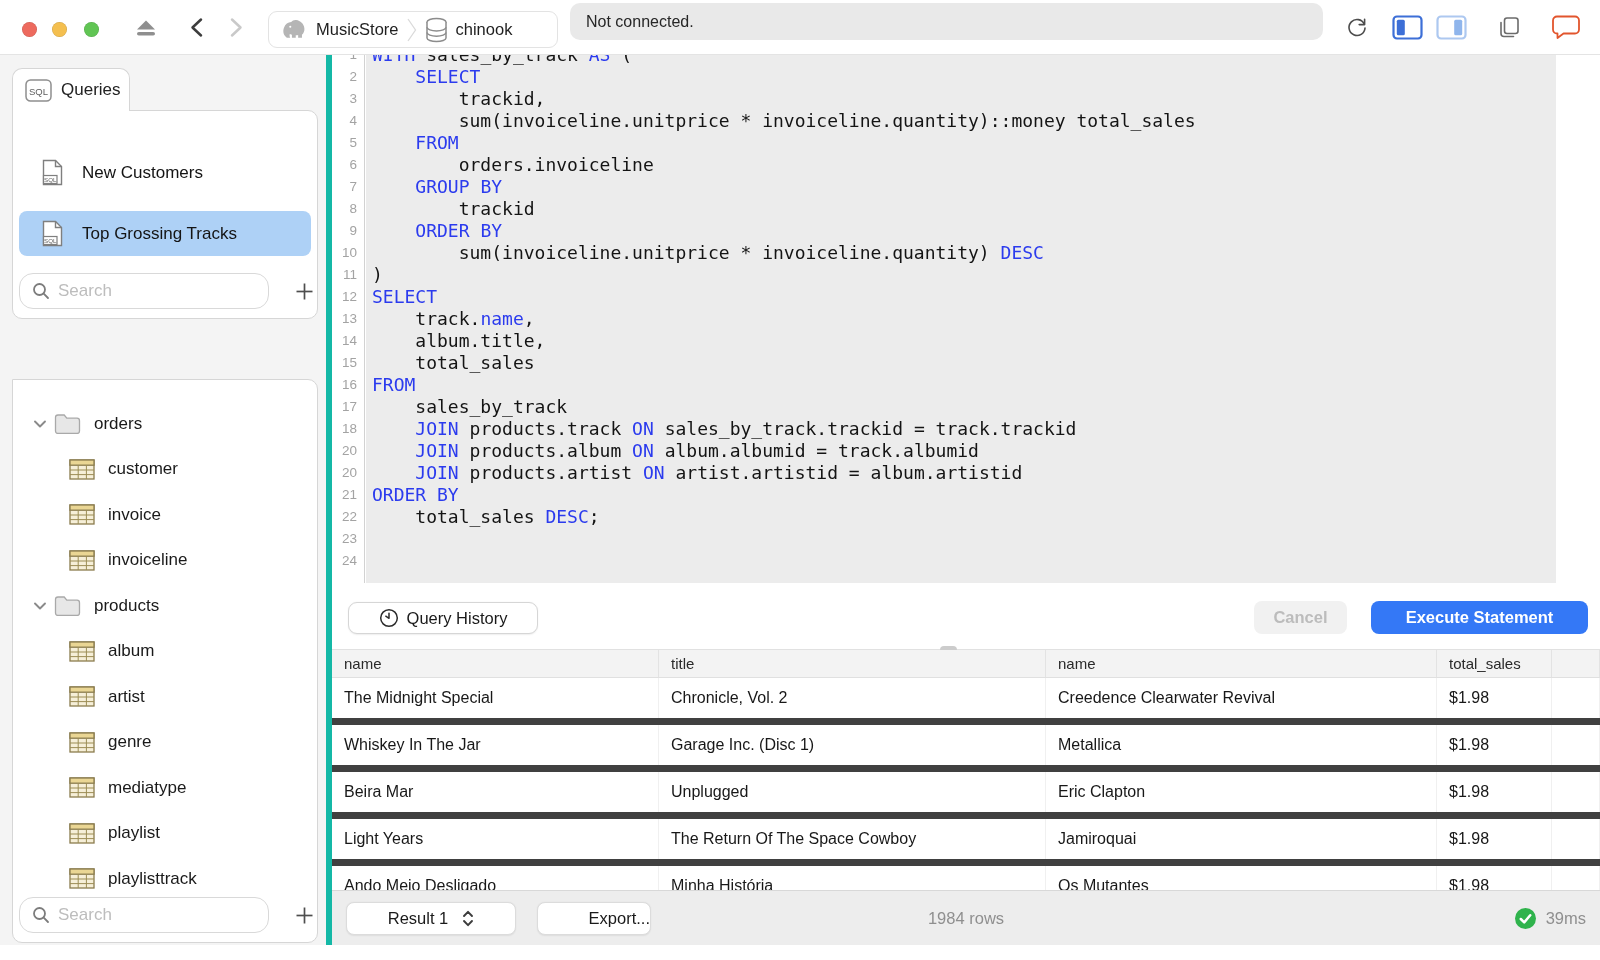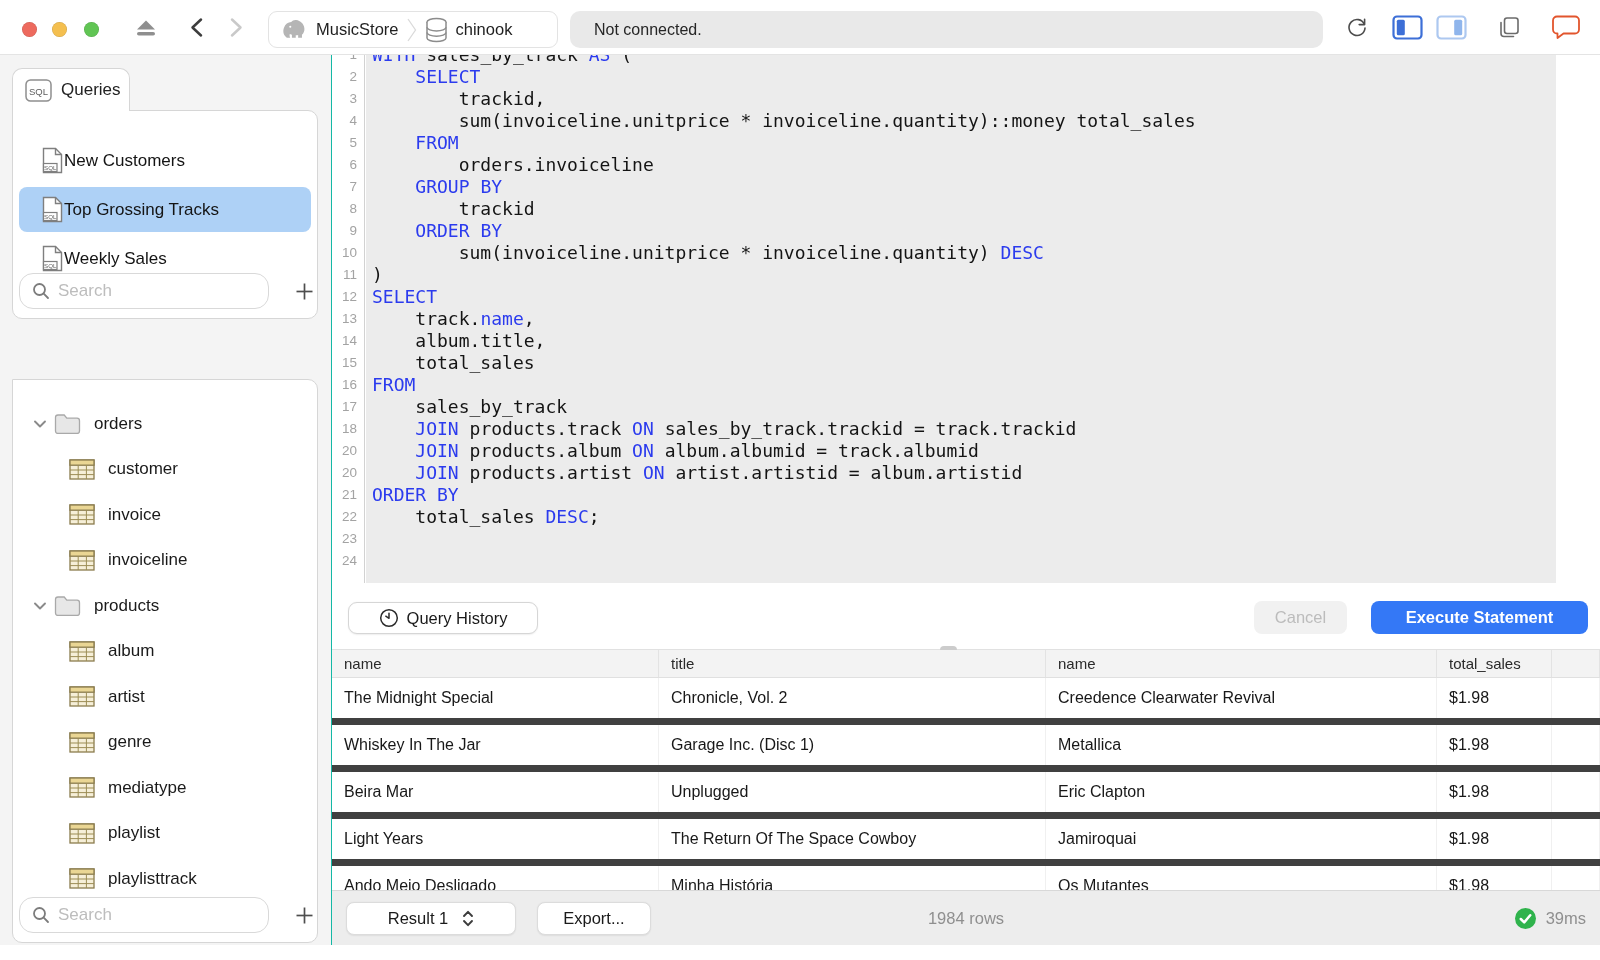--- a/index.html
+++ b/index.html
@@ -7,34 +7,34 @@
   body { font-family:"Liberation Sans","DejaVu Sans",sans-serif; color:#1c1c1c; }
   .window { position:relative; width:1600px; height:960px; background:#fff; overflow:hidden; }
 
   
   .titlebar { position:absolute; left:0; top:0; width:1600px; height:55px; background:#fff; border-bottom:1px solid #e4e4e4; z-index:30; }
   .tl { position:absolute; top:22px; width:15px; height:15px; border-radius:50%; box-shadow:inset 0 0 0 .5px rgba(0,0,0,.15); }
   .tl.red{ left:22px; background:#ed6a5e; } .tl.yellow{ left:52px; background:#f4bf4f; } .tl.green{ left:84px; background:#61c554; }
   .tb-ic { position:absolute; top:0; height:55px; display:flex; align-items:center; justify-content:center; }
   .crumbbar { position:absolute; left:268px; top:11px; height:37px; width:290px; background:#fff; border:1px solid #e3e3e3; border-radius:9px; display:flex; align-items:center; padding:0 12px; gap:7px; }
   .crumb { display:flex; align-items:center; gap:8px; font-size:16.5px; color:#1f1f1f; }
-  .statusbox { position:absolute; left:570px; top:11px; width:753px; height:37px; background:#e9e9e9; border-radius:10px; display:flex; align-items:center; padding:0 24px; font-size:16px; color:#262626; }
+  .statusbox { position:absolute; left:570px; top:3px; width:753px; height:37px; background:#e9e9e9; border-radius:10px; display:flex; align-items:center; padding:0 16px; font-size:16px; color:#262626; }
 
   
   .content { position:absolute; left:0; top:55px; width:1600px; height:890px; display:flex; }
-  .sidebar { position:relative; width:332px; height:890px; background:#f4f4f4; border-right:1px solid #14b8a6; flex:none; }
+  .sidebar { position:relative; width:332px; height:890px; background:#f4f4f4; border-right:6px solid #14b8a6; flex:none; }
   .main { position:relative; flex:1; height:890px; background:#fff; }
 
   
   .tab { display:flex; align-items:center; gap:9px; background:#fff; border:1px solid #d6d6d6; border-bottom:none; border-radius:10px 10px 0 0; height:43px; padding:0 12px; font-size:17px; color:#222; position:relative; z-index:2; }
   .tab.inactive { background:#f0f0f0; border-bottom:1px solid #d6d6d6; color:#555; }
   .panel { position:absolute; left:12px; width:306px; background:#fff; border:1px solid #d6d6d6; border-radius:0 10px 10px 10px; z-index:1; }
   .q-tab { position:absolute; left:12px; top:13px; width:118px; }
   .q-panel { top:55px; height:209px; }
-  .q-item { display:flex; align-items:center; gap:0; height:45px; margin:4px 6px; padding-left:22px; border-radius:8px; font-size:17px; color:#141414; }
+  .q-item { display:flex; align-items:center; gap:18px; height:45px; margin:16px 6px; padding-left:22px; border-radius:8px; font-size:17px; color:#141414; }
   .q-item.selected { background:#aed1f6; }
   .q-list { padding-top:23px; }
   .searchrow { position:absolute; left:6px; right:2px; bottom:9px; height:36px; display:flex; align-items:center; gap:24px;justify-content:center; }
   .searchpill { flex:1; height:36px; background:#fff; border:1px solid #d9d9d9; border-radius:14px; display:flex; align-items:center; padding:0 12px; gap:8px; }
   .searchpill input { border:none; outline:none; background:transparent; font-size:17px; color:#333; width:100%; font-family:inherit; }
   .searchpill input::placeholder { color:#bdbdbd; }
   .plusbtn { width:22px; height:22px; display:flex; align-items:center; justify-content:center; flex:none; }
   .t-tabs { position:absolute; left:12px; top:282px; display:flex; }
   .t-tab1 { width:121px; } .t-tab2 { width:186px; margin-left:-1px; }
   .t-panel { top:324px; height:564px; }
@@ -51,36 +51,36 @@
   .editor { position:absolute; left:0; top:0; width:1268px; height:528px; overflow:hidden; background:#fff; }
   .gutter { position:absolute; left:0; top:-11px; width:33px; height:540px; background:#fff; border-right:1px solid #d2d2d2; text-align:right; }
   .gutter .ln { height:22px; line-height:22px; padding-right:7px; font-size:13.5px; color:#a3a3a3; }
   .codearea { position:absolute; left:34px; top:0; width:1190px; height:528px; background:#ececec; }
   .code-inner { position:absolute; left:0; top:-11px; padding-left:6px; }
   .cl { height:22px; line-height:22px; font-family:"DejaVu Sans Mono",monospace; font-size:18px; white-space:pre; color:#141414; }
   .cl .kw { color:#2b3bee; }
   .btnrow { position:absolute; left:0; top:528px; width:1268px; height:60px; background:#fff; }
   .pillbtn { position:absolute; display:flex; align-items:center; justify-content:center; gap:8px; background:#fff; border:1px solid #d6d6d6; border-radius:9px; box-shadow:0 .5px 1.5px rgba(0,0,0,.07); font-size:16.5px; color:#1a1a1a; }
   .qh-btn { left:16px; top:19px; width:190px; height:32px; }
-  .cancel-btn { left:922px; top:18px; width:93px; height:33px; background:#f1f1f1; border:none; box-shadow:none; color:#bcbcbc; border-radius:8px; font-size:16.5px; display:flex; align-items:center; justify-content:center; position:absolute; }
+  .cancel-btn { left:922px; top:18px; width:93px; height:33px; background:#f1f1f1; border:none; box-shadow:none; color:#bcbcbc; border-radius:8px; font-size:16.5px; display:flex; align-items:center; justify-content:center; position:absolute;font-weight:bold; }
   .exec-btn { left:1039px; top:18px; width:217px; height:33px; background:#3478f6; border:none; border-radius:8px; color:#fff; font-weight:bold; font-size:16.5px; display:flex; align-items:center; justify-content:center; position:absolute; }
   .divider { position:absolute; left:0; top:586px; width:1268px; height:9px; border-bottom:1px solid #e1e1e1; }
   .handle { position:absolute; left:608px; top:5px; width:17px; height:8px; border-radius:4px; background:#ccc; }
 
   
   .rt-header { position:absolute; left:0; top:595px; width:1268px; height:28px; background:#f3f3f3; border-bottom:1px solid #e0e0e0; display:grid; grid-template-columns:327px 387px 391px 115px 1fr; }
   .rt-header .hc { display:flex; align-items:center; padding-left:12px; font-size:15px; color:#2a2a2a; border-right:1px solid #e3e3e3; }
   .rt-body { position:absolute; left:0; top:623px; width:1268px; height:212px; overflow:hidden; background:#fff; }
   .rt-row { display:grid; grid-template-columns:327px 387px 391px 115px 1fr; height:47px; border-bottom:7px solid #404040; }
   .rt-row .rc { display:flex; align-items:center; padding-left:12px; font-size:16px; color:#181818; border-right:1px solid #f0f0f0; white-space:nowrap; overflow:hidden; }
 
   
   .botbar { position:absolute; left:0; top:835px; width:1268px; height:55px; background:#ededed; border-top:1px solid #d8d8d8; }
   .result-pill { position:absolute; left:14px; top:11px; width:170px; height:33px; background:#fff; border:1px solid #dcdcdc; border-radius:8px; box-shadow:0 .5px 1.5px rgba(0,0,0,.07); display:flex; align-items:center; justify-content:center; gap:14px; font-size:16.5px; color:#1a1a1a; }
-  .export-pill { position:absolute; left:205px; top:11px; width:114px; height:33px; background:#fff; border:1px solid #dcdcdc; border-radius:8px; box-shadow:0 .5px 1.5px rgba(0,0,0,.07); display:flex; align-items:center; justify-content:center; font-size:16.5px; color:#1a1a1a; }
+  .export-pill { position:absolute; left:205px; top:11px; width:114px; height:33px; background:#fff; border:1px solid #dcdcdc; border-radius:8px; box-shadow:0 .5px 1.5px rgba(0,0,0,.07); display:flex; align-items:center; justify-content:flex-end; font-size:16.5px; color:#1a1a1a; }
   .rowcount { position:absolute; left:0; top:0; width:1268px; height:55px; display:flex; align-items:center; justify-content:center; font-size:16.5px; color:#8f8f8f; }
   .timing { position:absolute; right:14px; top:0; height:55px; display:flex; align-items:center; gap:9px; font-size:16.5px; color:#8f8f8f; }
 </style>
 </head>
 <body>
 
 <div class="window">
 
   <div class="titlebar">
     <span class="tl red"></span>

